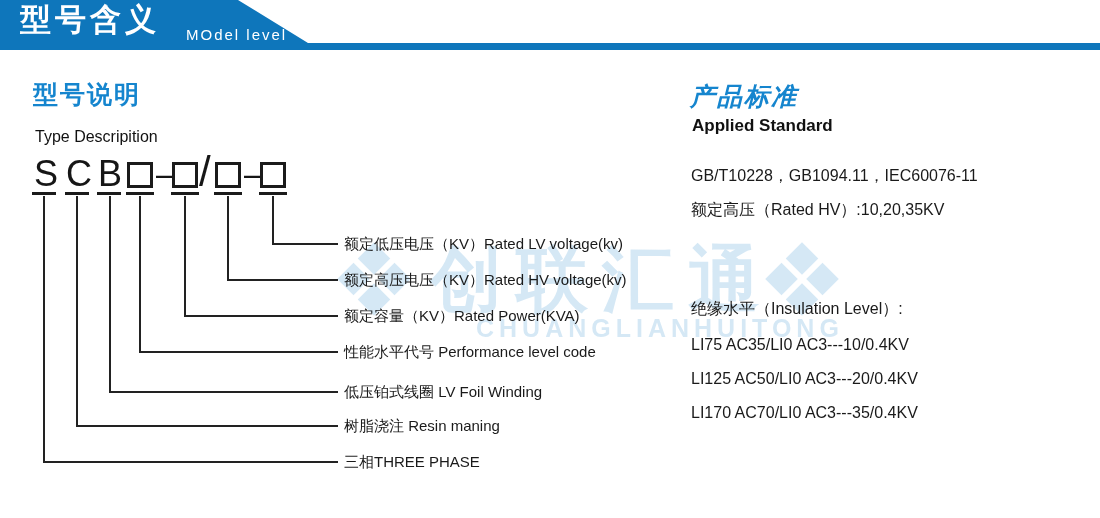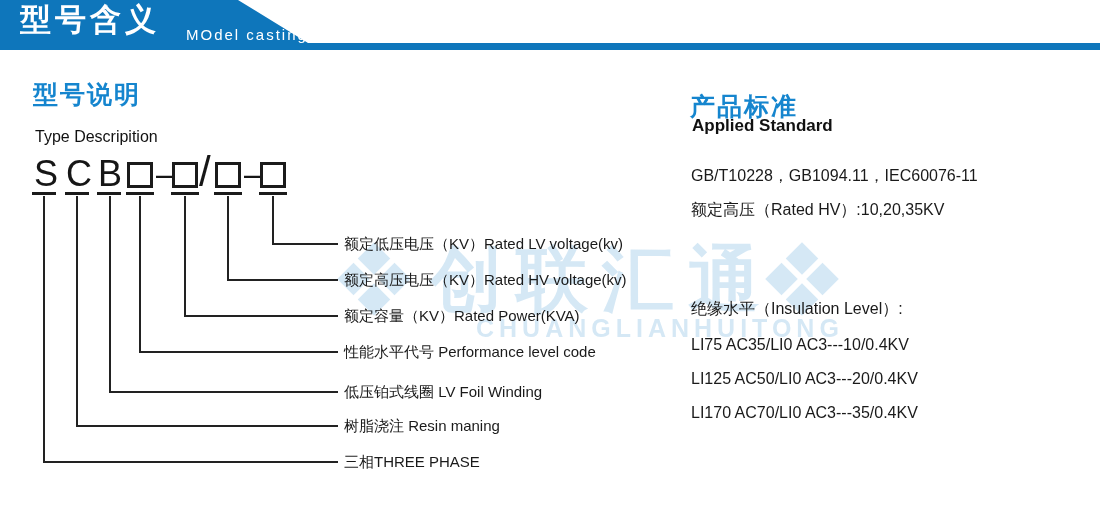--- a/index.html
+++ b/index.html
@@ -54,38 +54,38 @@
   .code-slash{font-size:42px;top:151px;}
   .code-box{position:absolute;top:162px;width:20px;height:20px;border:3px solid #1b1b1b;background:#fff;}
   .code-ul{position:absolute;top:192px;height:3px;background:#1b1b1b;}
   .connectors{position:absolute;left:0;top:196px;z-index:1;}
   .connectors path{fill:none;stroke:var(--c-line);stroke-width:2;}
   .code-label{
     position:absolute;left:344px;height:20px;line-height:20px;font-size:15px;color:var(--c-text);
     white-space:nowrap;z-index:2;
   }
   
-  .right-title{left:690px;top:90px;}
+  .right-title{left:690px;top:80px;font-style:italic;}
   .right-sub{left:692px;top:116px;font-weight:bold;font-size:17px;}
   .std-line{
     position:absolute;left:691px;height:20px;line-height:20px;font-size:16px;color:var(--c-text);
     white-space:nowrap;z-index:2;
   }
 </style>
 </head>
 <body>
 
 <div class="page">
 
   <div class="banner">
     <svg width="1100" height="52" viewBox="0 0 1100 52">
       <polygon class="banner-poly" points="0,0 238,0 308,43 1100,43 1100,50 0,50"></polygon>
     </svg>
     <span class="banner-title">型号含义</span>
-    <span class="banner-sub">MOdel casting</span>
+    <span class="banner-sub">MOdel level</span>
   </div>
 
   <div class="watermark-row">
     <span class="wm-diamond wm-d1">
         <i></i>
         <i></i>
         <i></i>
         <i></i>
       </span>
     <span class="wm-cjk">创联汇通</span>

